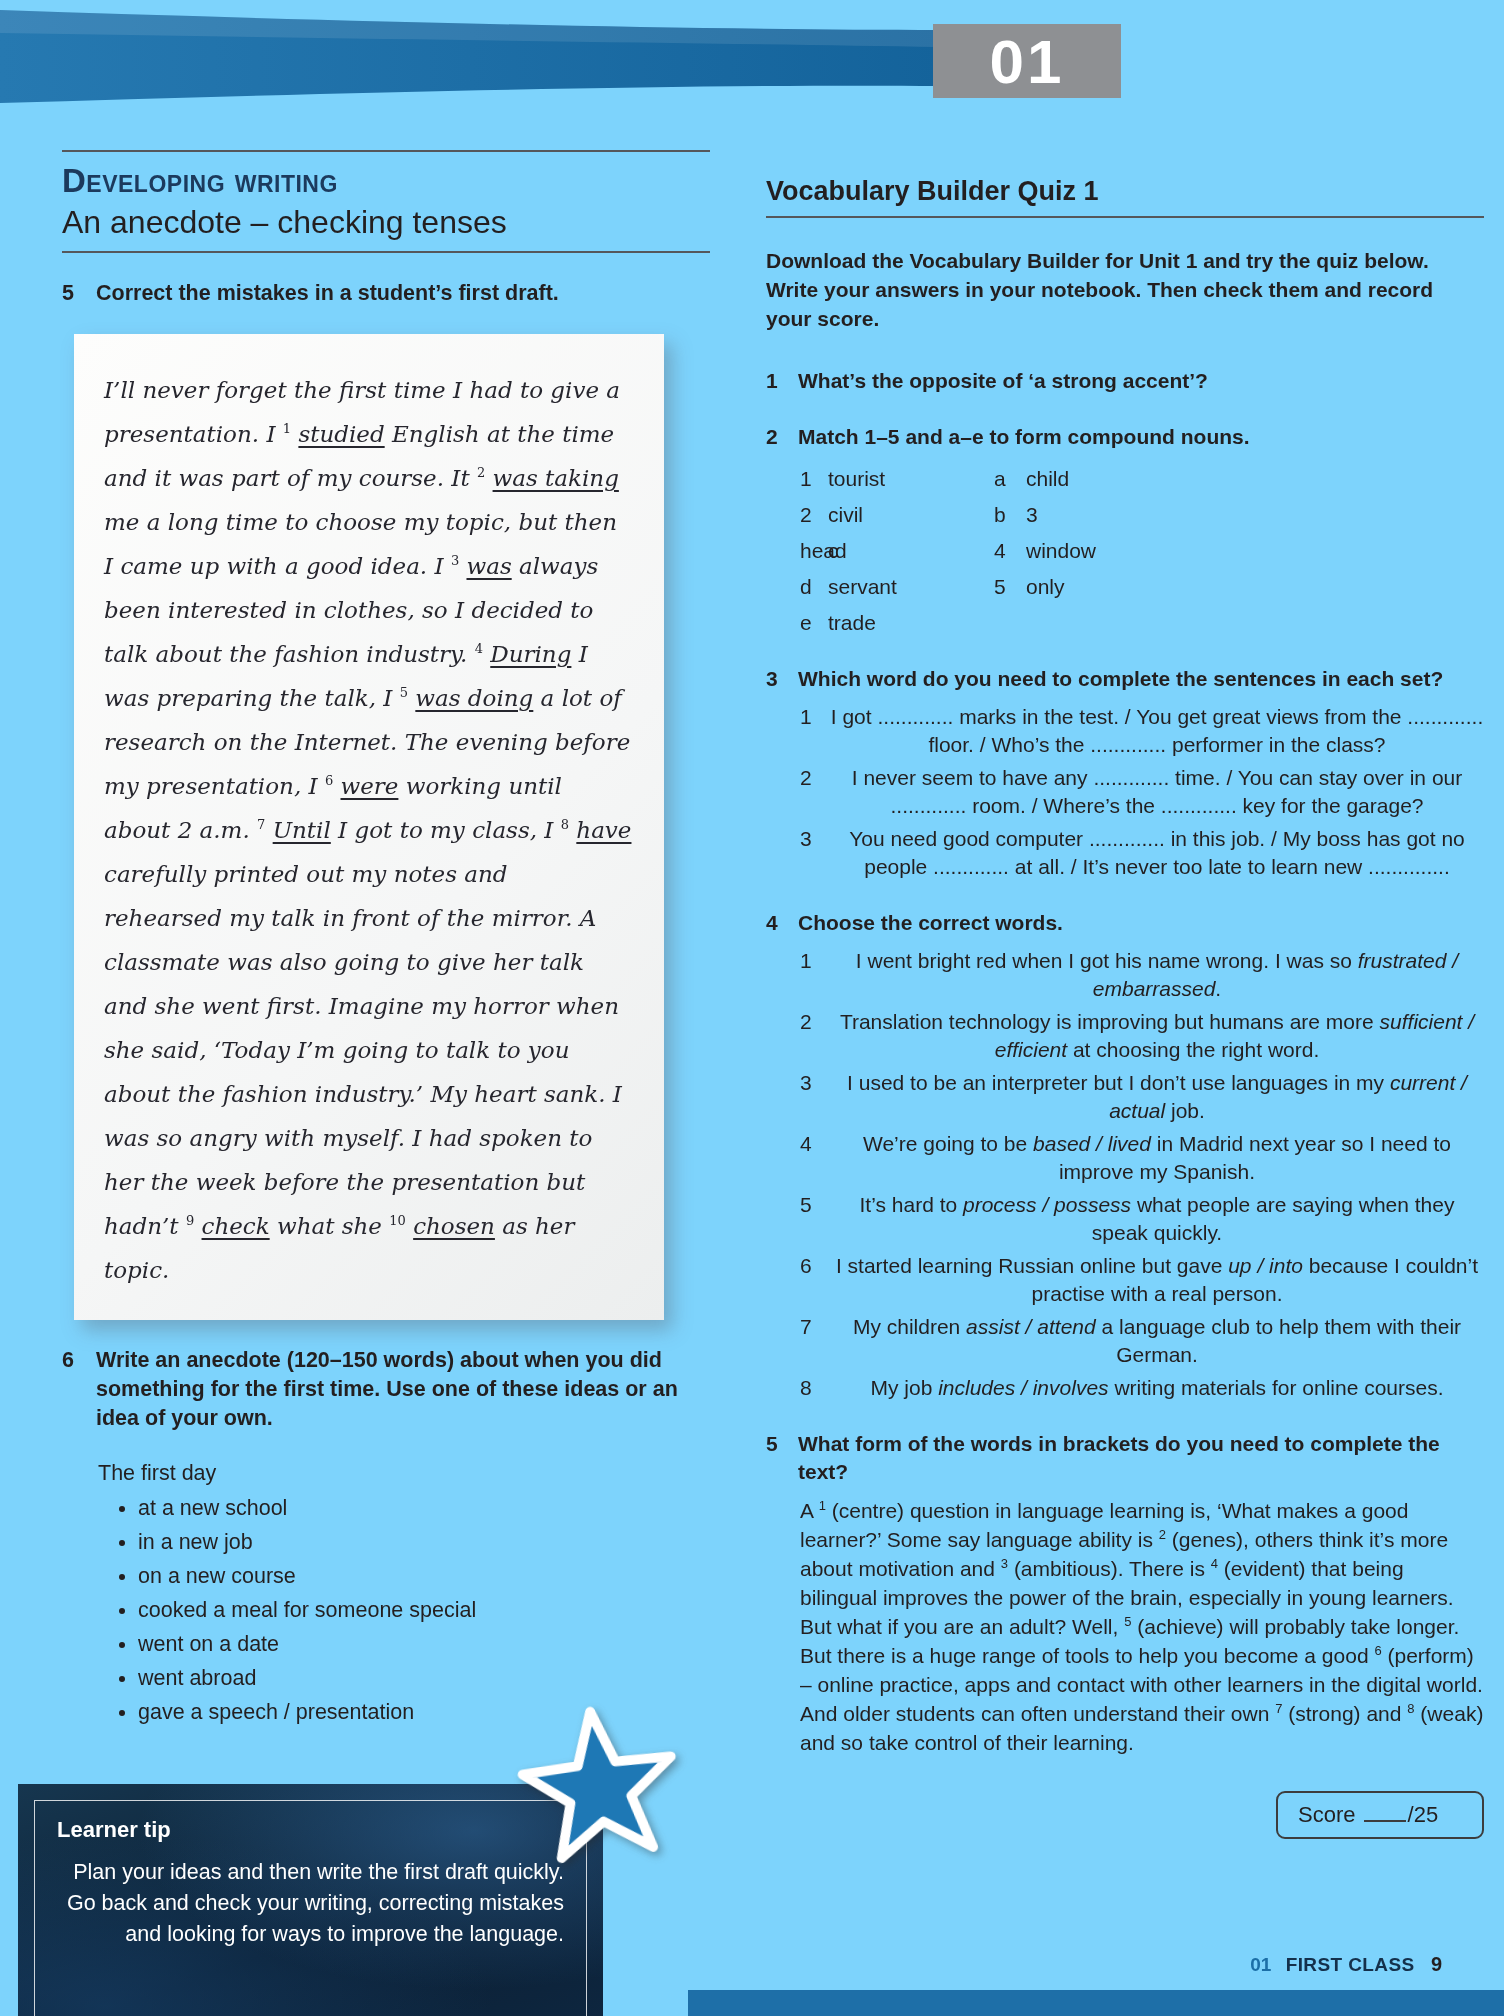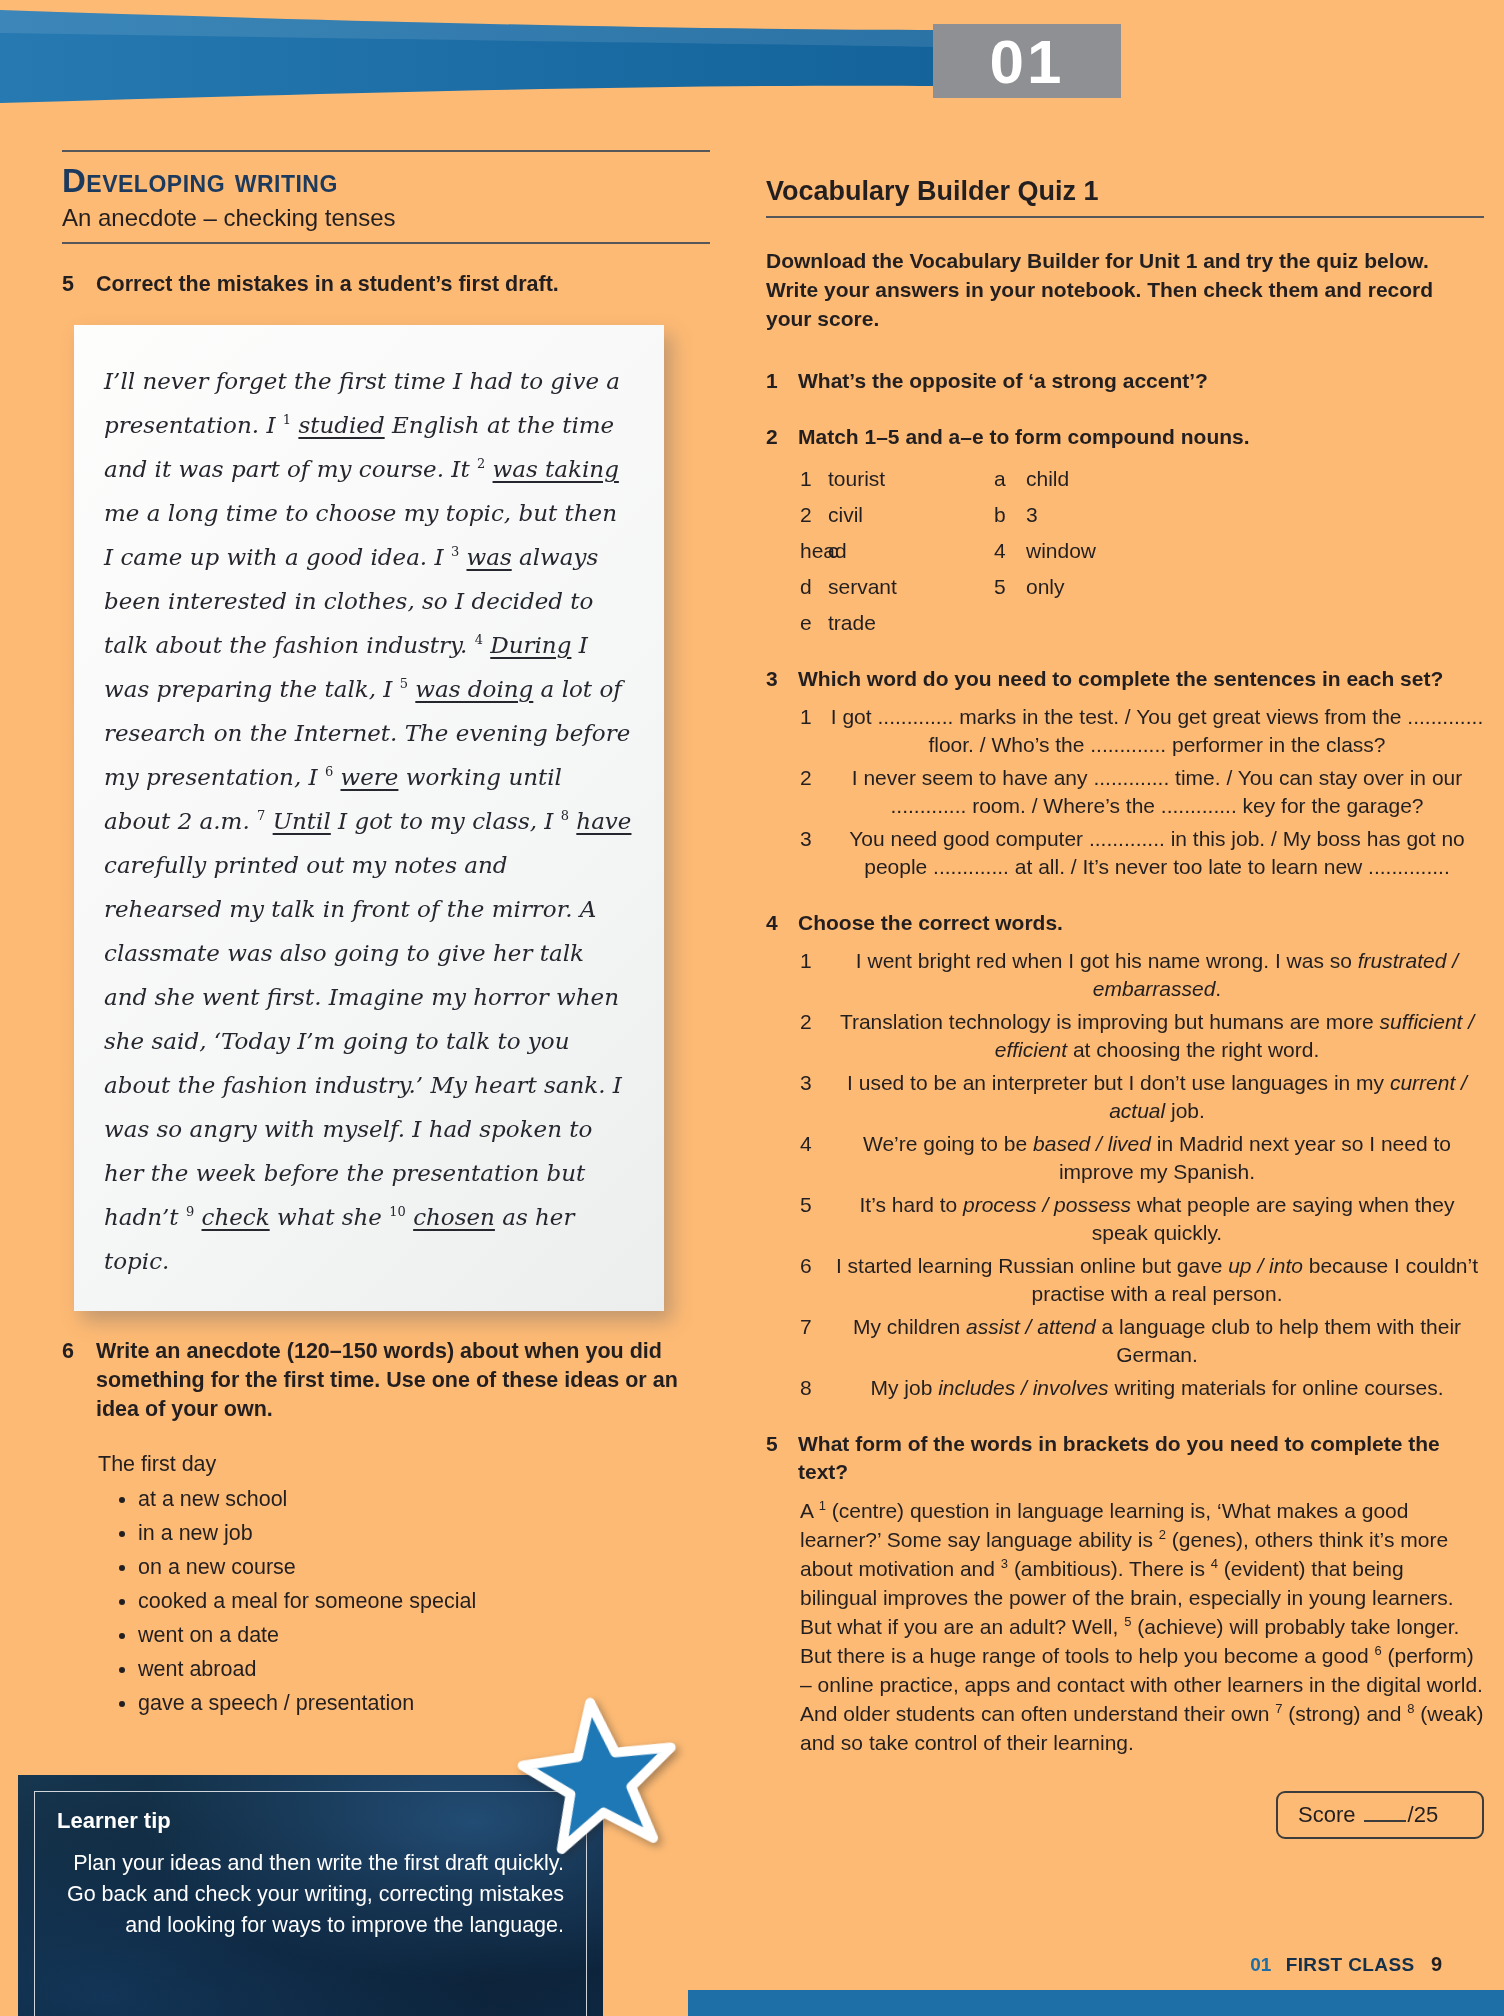--- a/index.html
+++ b/index.html
@@ -1,40 +1,40 @@
 <!DOCTYPE html>
 <html><head>
 <meta charset="utf-8">
 <style>
   * { box-sizing: border-box; }
   html,body { margin:0; padding:0; background:#e8e8e8; }
   .page {
     position:relative; width:1504px; height:2016px; margin:0 auto;
-    background:#fdba74; overflow:hidden;
+    background:#7dd3fc; overflow:hidden;
     font-family:"Liberation Sans", sans-serif; color:#231f20;padding-left:15px;
   }
 
   
   .swoosh { position:absolute; top:0; left:0; width:1504px; height:130px; display:block; }
   .unit-badge {
     position:absolute; left:933px; top:24px; width:188px; height:74px;
     background:#8e9093; display:flex; align-items:center; justify-content:center;
   }
   .unit-badge span { color:#fff; font-size:62px; font-weight:700; letter-spacing:3px; }
 
   
   .col-left  { position:absolute; left:62px;  top:150px; width:648px; }
   .col-right { position:absolute; left:766px; top:176px; width:718px; }
 
   
   .dw-rule { border:none; border-top:2px solid #55575b; margin:0 0 10px 0; }
   .dw-rule2 { border:none; border-top:2px solid #55575b; margin:10px 0 0 0; }
   .dw-title { margin:4px 0 0 0; font-size:33px; font-weight:700; color:#1c3a5d;
               font-variant:small-caps; letter-spacing:.5px; }
-  .dw-sub { margin:4px 0 0 0; font-size:24px; font-weight:400; color:#231f20; }
+  .dw-sub { margin:4px 0 0 0; font-size:32px; font-weight:400; color:#231f20; }
 
   .ex-head { display:flex; gap:16px; font-weight:700; font-size:21.5px; line-height:29px; margin-top:26px; }
   .ex-num { min-width:18px; }
 
   .anecdote {
     margin:26px 0 0 12px; width:590px;
     background:linear-gradient(135deg,#fdfdfc 0%,#f5f6f6 60%,#ecEEee 100%);
     background:linear-gradient(135deg,#fdfdfc 0%,#f5f6f6 60%,#eceeee 100%);
     box-shadow:8px 10px 18px rgba(90,90,100,.35);
     padding:34px 32px 28px 30px;

